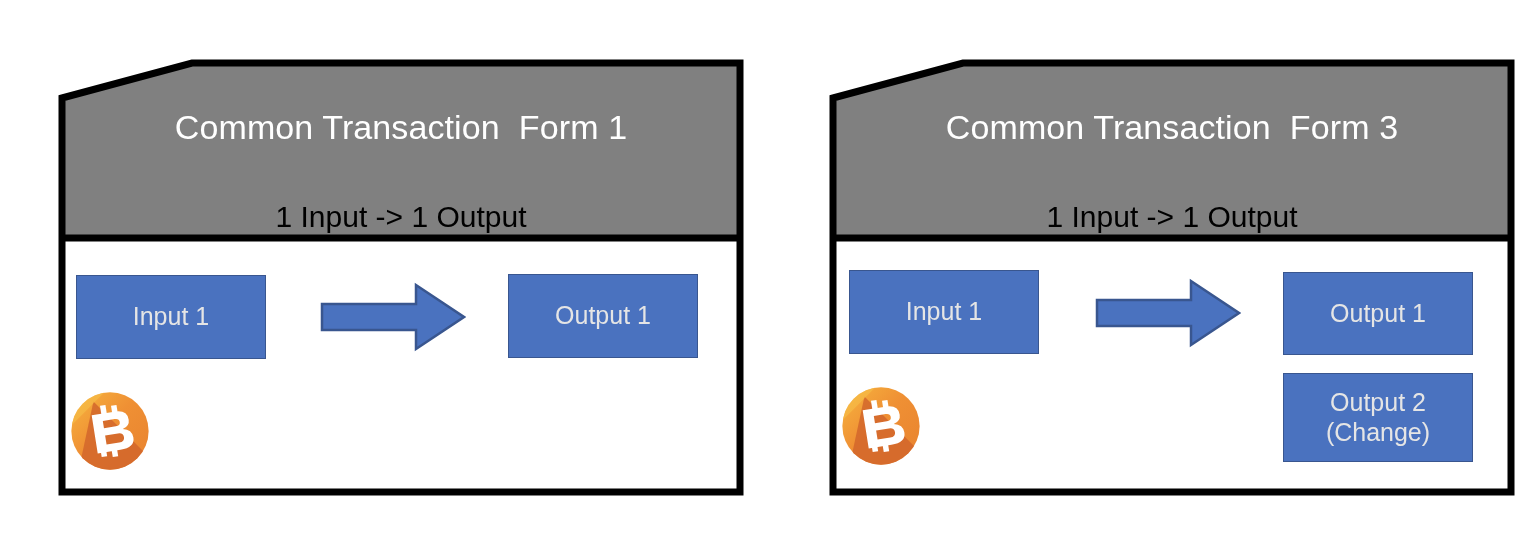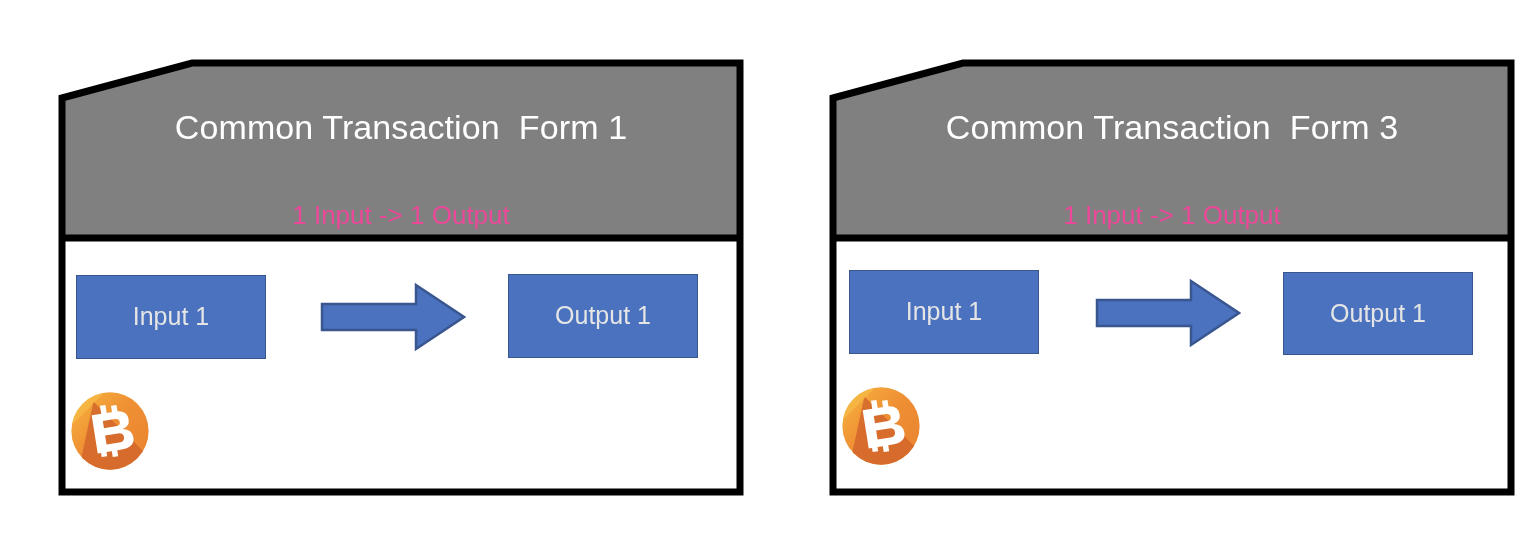--- a/index.html
+++ b/index.html
@@ -49,23 +49,23 @@
     text-align: center;
     font-size: 34px;
     font-weight: 400;
     letter-spacing: 0.1px;
     white-space: pre;
     color: #ffffff;
   }
   .header-sub {
     position: absolute;
     width: 100%;
-    font-size: 26px;
+    font-size: 30px;
     font-weight: 400;
-    color: #ec4899;
+    color: #000000;
     white-space: pre;
   }
 
   
   .io-box {
     position: absolute;
     box-sizing: border-box;
     background: #4A72BF;
     border: 1.5px solid #39568F;
     color: #e5e5e5;
@@ -171,20 +171,24 @@
     </div>
 
     <svg class="arrow" style="left:268px; top:228px; width:146px; height:70px;" viewBox="0 0 146 70" preserveAspectRatio="none">
       <path d="M 2 22 L 96 22 L 96 3 L 144 35 L 96 67 L 96 48 L 2 48 Z" fill="#4A72BF" stroke="#39568F" stroke-width="2.5" stroke-linejoin="miter"></path>
     </svg>
 
     <div class="io-box" style="left:456px; top:222px; width:190px; height:83px;">
       <span class="lbl">Output 1</span>
     </div>
 
+    <div class="io-box" style="left:456px; top:323px; width:190px; height:89px;">
+      <span class="lbl">Output 2
+(Change)</span>
+    </div>
 
     <svg class="btc" style="left:8px; top:330px; width:92px; height:92px;" viewBox="0 0 100 100">
       <defs>
         <linearGradient id="btcg2" x1="0" y1="0" x2="1" y2="1">
           <stop offset="0%" stop-color="#F7B53F"></stop>
           <stop offset="45%" stop-color="#EF9034"></stop>
           <stop offset="100%" stop-color="#E8822F"></stop>
         </linearGradient>
         <clipPath id="btcclip2">
             <circle cx="50" cy="50" r="42"></circle>

